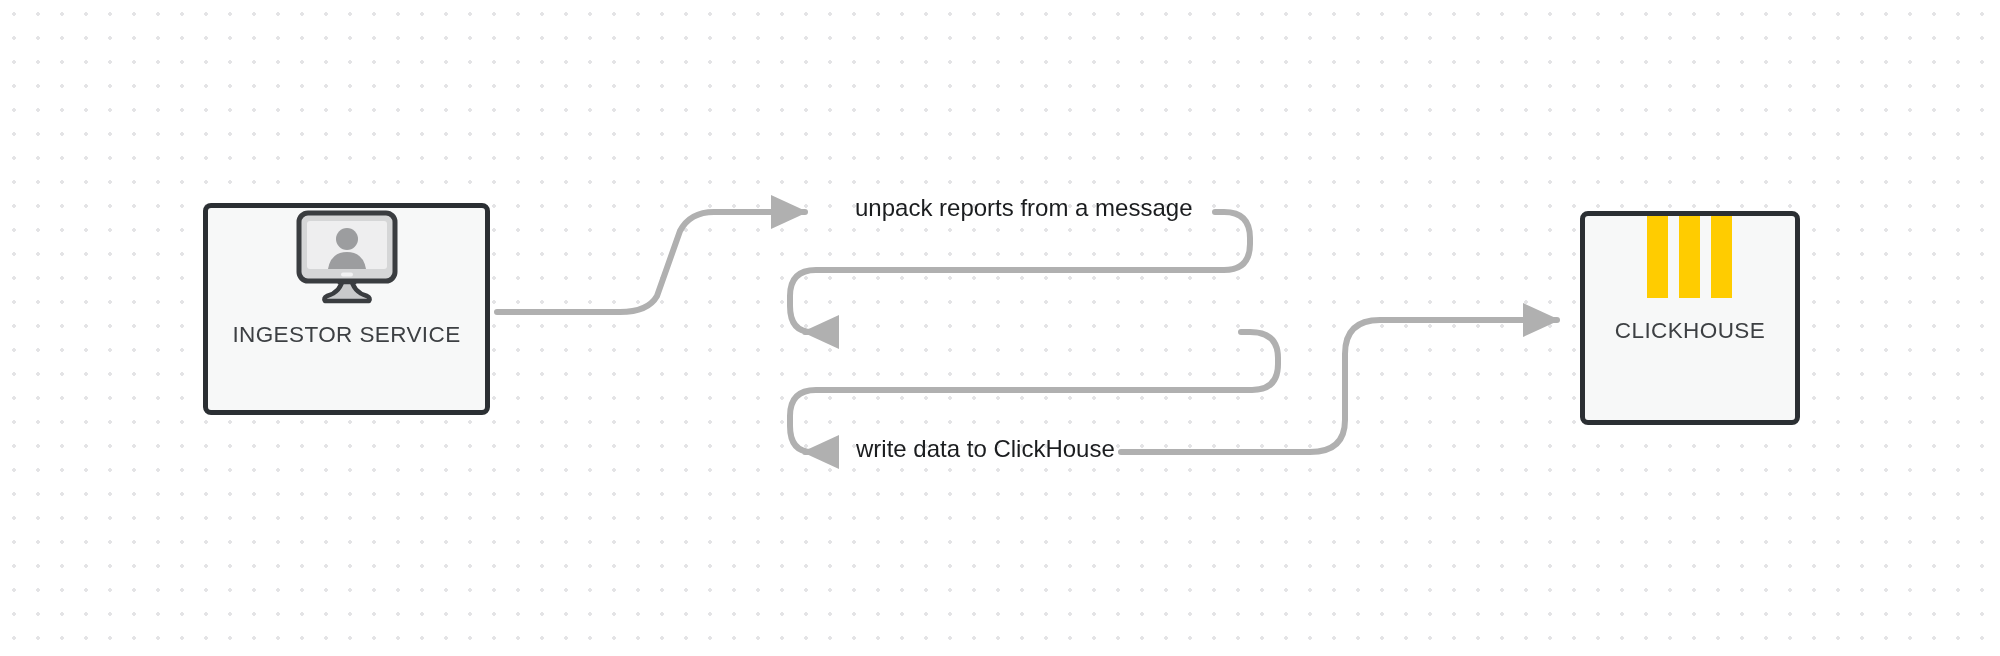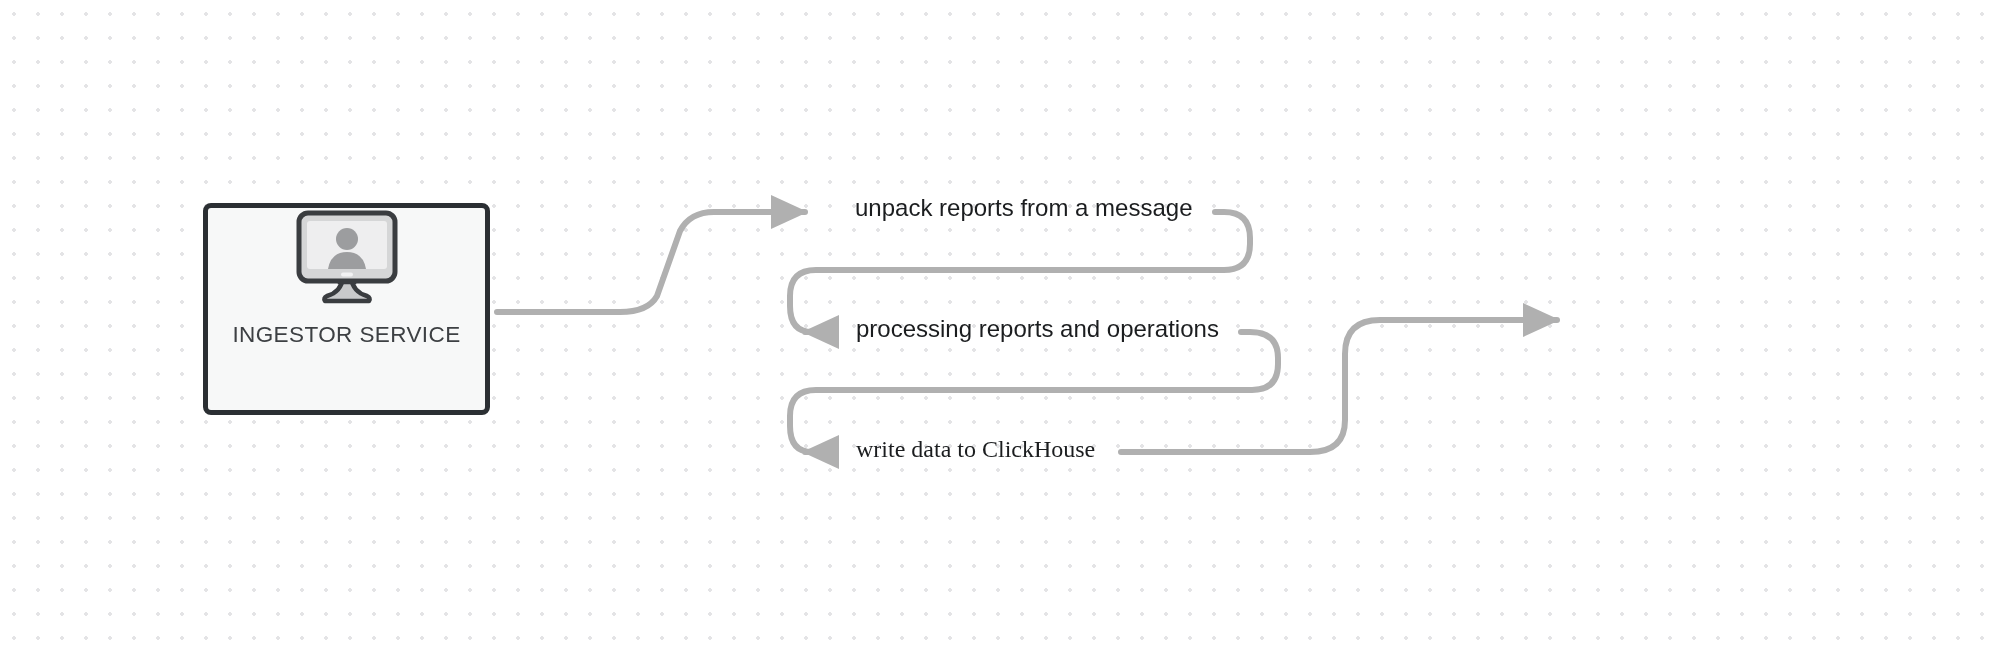--- a/index.html
+++ b/index.html
@@ -64,21 +64,21 @@
   .edge-label {
     position: absolute;
     font-size: 24px;
     color: #1b1d1f;
     white-space: nowrap;
     line-height: 1;
     margin-left: 21px;
   }
   #edge-label-0 { left: 834px; top: 196px; }
   #edge-label-1 { left: 835px; top: 317px; }
-  #edge-label-2 { left: 835px; top: 437px; font-family: Liberation Serif, serif; }
+  #edge-label-2 { left: 835px; top: 437px; }
 </style>
 </head>
 <body>
 
 <div id="canvas">
 
   <svg id="edges" viewBox="0 0 2000 656" xmlns="http://www.w3.org/2000/svg">
     <defs>
       <marker id="arrow" viewBox="0 0 10 10" refX="9.2" refY="5" markerWidth="6.2" markerHeight="6.2" orient="auto-start-reverse">
         <path d="M 0 0.4 L 10 5 L 0 9.6 z" fill="#b0b0b0"></path>
@@ -111,18 +111,25 @@
       <rect x="14" y="13" width="80" height="48" rx="3" ry="3" fill="#eeeeef"></rect>
 
       <circle cx="54" cy="31" r="11" fill="#9c9d9f"></circle>
       <path d="M 54 44 Q 70 44 73 61 L 35 61 Q 38 44 54 44 Z" fill="#9c9d9f"></path>
 
       <rect x="48" y="64.5" width="12" height="4" rx="2" ry="2" fill="#f2f2f3"></rect>
     </svg>
     <span class="node-label">INGESTOR SERVICE</span>
   </div>
 
+  <div class="node" id="node-clickhouse">
+    <svg class="ch-icon" width="94" height="82" viewBox="0 0 94 82" xmlns="http://www.w3.org/2000/svg">
+      <rect x="4" y="0" width="21" height="82" fill="#FFCC00"></rect>
+      <rect x="36" y="0" width="21" height="82" fill="#FFCC00"></rect>
+      <rect x="68" y="0" width="21" height="82" fill="#FFCC00"></rect>
+    </svg>
+    <span class="node-label">CLICKHOUSE</span>
+  </div>
 
   <span class="edge-label" id="edge-label-0">unpack reports from a message</span>
-  <span class="edge-label" id="edge-label-1">processing reports and operations</span>
   <span class="edge-label" id="edge-label-2">write data to ClickHouse</span>
 
 </div>
 
 </body></html>

